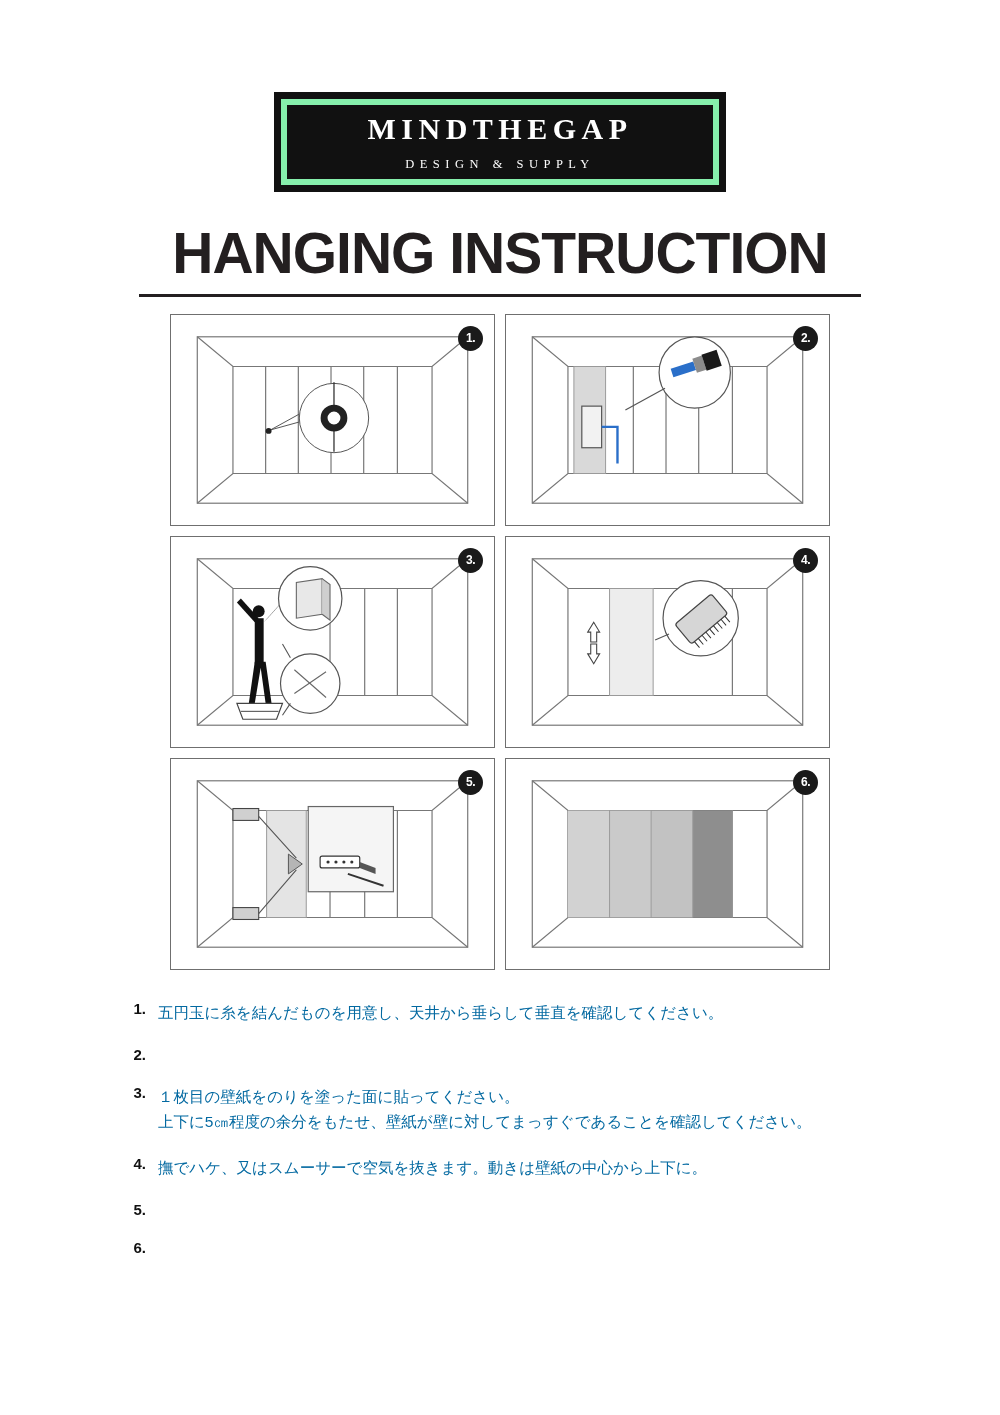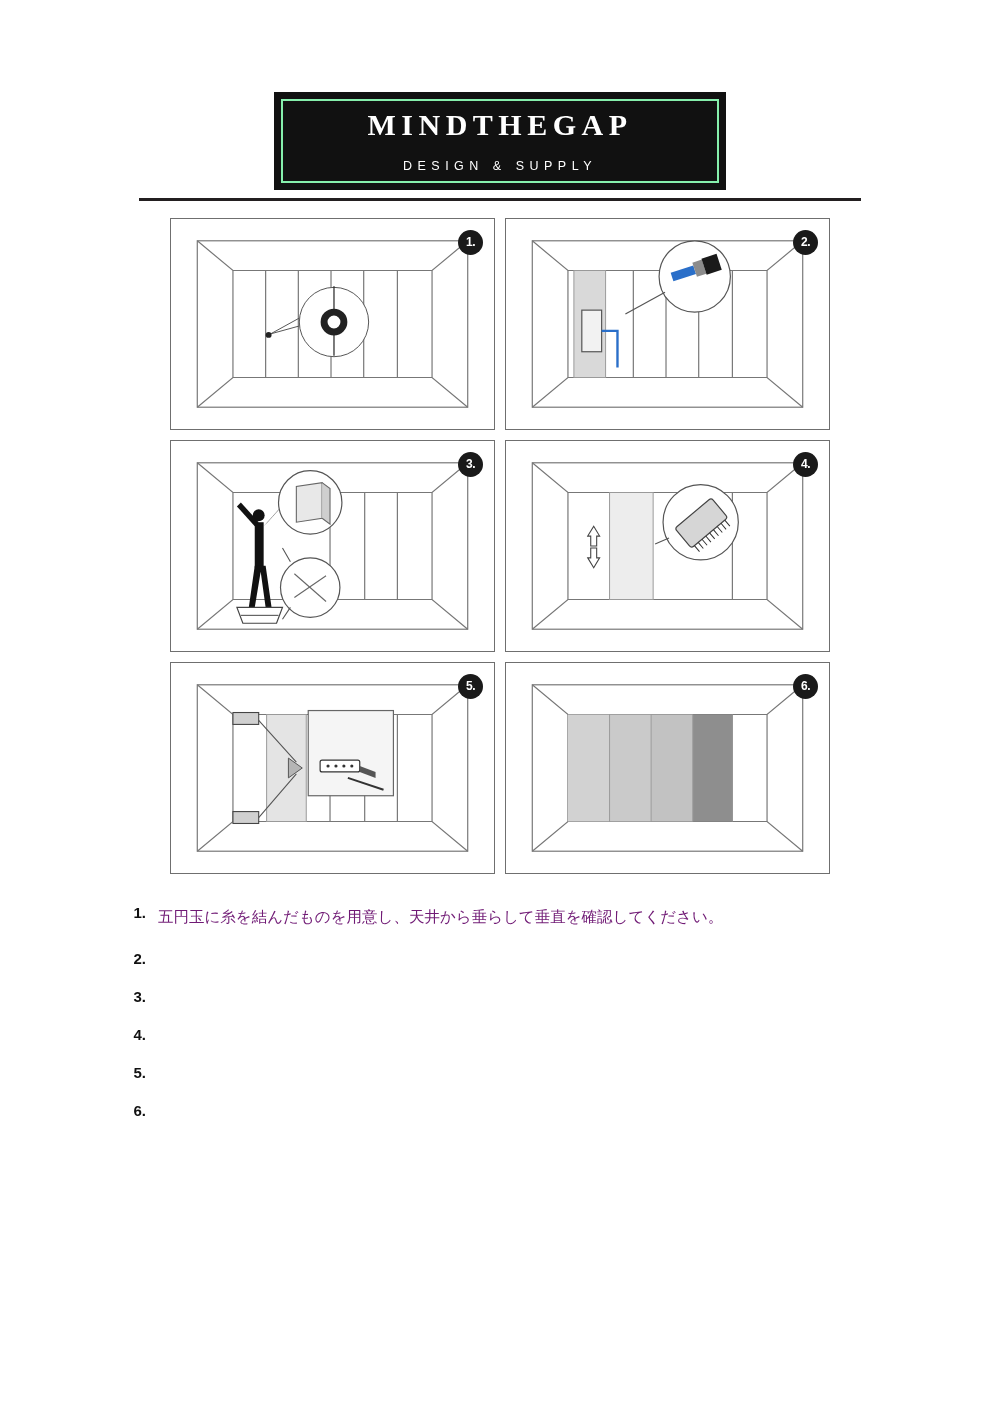--- a/index.html
+++ b/index.html
@@ -29,38 +29,38 @@
     padding-top: 92px;
   }
   .logo-box {
     border: 3px solid #111;
     background: #111;
     padding: 4px;
     width: 452px;
     box-sizing: border-box;
   }
   .logo-inner {
-    border: 2px solid #86efac;
+    border: 6px solid #86efac;
     padding: 9px 0 8px 0;
     text-align: center;
   }
   .logo-main {
     color: #ffffff;
     font-family: "Liberation Serif", serif;
     font-size: 30px;
     font-weight: 700;
     letter-spacing: 5.5px;
     line-height: 1;
   }
   .logo-sub {
     color: #ffffff;
-    font-family: Liberation Sans, sans-serif;
+    font-family: Liberation Serif, serif;
     font-size: 12.5px;
     letter-spacing: 5.5px;
-    margin-top: 20px;
+    margin-top: 14px;
     line-height: 1;
   }
 
   
   .title {
     text-align: center;
     font-size: 57px;
     font-weight: 700;
     letter-spacing: -1px;
     margin-top: 28px;
@@ -123,38 +123,39 @@
     font-weight: 700;
     font-size: 15px;
     text-align: right;
     padding-right: 12px;
     box-sizing: content-box;
     color: #111;
   }
   .step-lines {
     font-size: 15.5px;
     line-height: 1.62;
-    color: #701a75;
+    color: #0369a1;
     white-space: pre-line;
   }
 </style>
 </head>
 <body>
 
 <div class="page">
 
   <div class="logo-wrap">
     <div class="logo-box">
       <div class="logo-inner">
         <div class="logo-main">MINDTHEGAP</div>
         <div class="logo-sub">DESIGN &amp; SUPPLY</div>
       </div>
     </div>
   </div>
 
+  <div class="title">HANGING INSTRUCTION</div>
   <div class="title-rule"></div>
 
   <div class="grid">
 
     <div class="cell">
       <svg viewBox="0 0 325 212" xmlns="http://www.w3.org/2000/svg">
         <g stroke="#777" stroke-width="1.2" fill="none">
           <rect x="26" y="22" width="273" height="168"></rect>
           <path d="M26 22 L62 52 L263 52 L299 22"></path>
           <path d="M26 190 L62 160 L263 160 L299 190"></path>
@@ -316,23 +317,26 @@
   <div class="steps">
     <div class="step">
       <div class="step-num">1.</div>
       <div class="step-lines">五円玉に糸を結んだものを用意し、天井から垂らして垂直を確認してください。</div>
     </div>
     <div class="step">
       <div class="step-num">2.</div>
     </div>
     <div class="step">
       <div class="step-num">3.</div>
+      <div class="step-lines">１枚目の壁紙をのりを塗った面に貼ってください。
+上下に5㎝程度の余分をもたせ、壁紙が壁に対してまっすぐであることを確認してください。</div>
     </div>
     <div class="step">
       <div class="step-num">4.</div>
+      <div class="step-lines">撫でハケ、又はスムーサーで空気を抜きます。動きは壁紙の中心から上下に。</div>
     </div>
     <div class="step">
       <div class="step-num">5.</div>
     </div>
     <div class="step">
       <div class="step-num">6.</div>
     </div>
   </div>
 
 </div>

